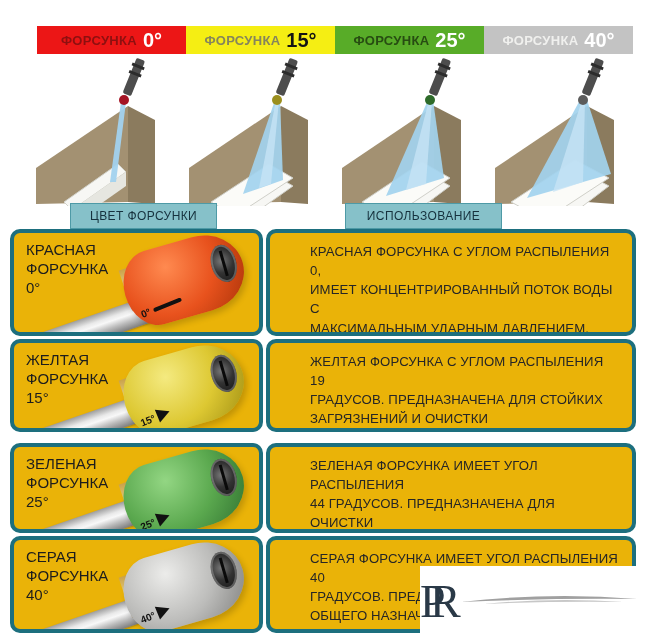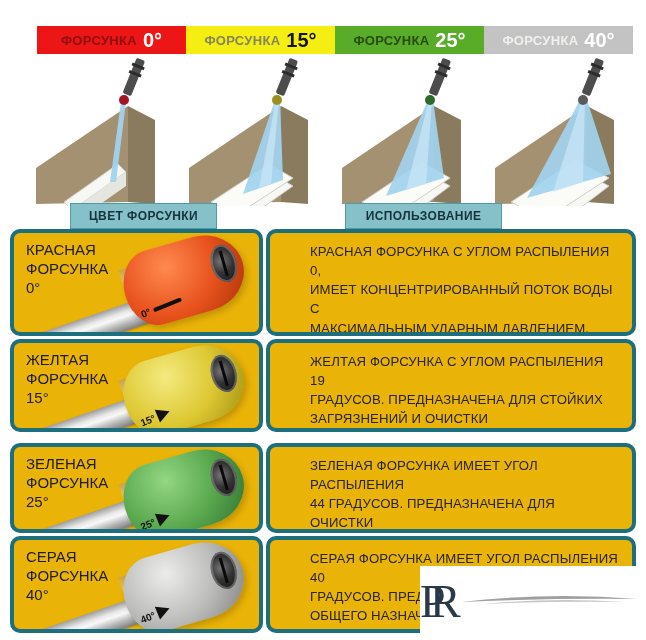--- a/index.html
+++ b/index.html
@@ -11,21 +11,21 @@
   .bar{width:149px;height:28px;display:flex;align-items:center;justify-content:center;gap:6px;}
   .bar-word{font-size:13px;font-weight:bold;letter-spacing:.3px;}
   .bar-angle{font-size:20px;font-weight:bold;line-height:1;}
 
   
   .panels{position:absolute;left:28px;top:56px;width:610px;height:150px;display:flex;gap:2px;}
   .panel{width:151px;height:150px;}
 
   
   .pill{position:absolute;top:203px;height:26px;display:flex;align-items:center;justify-content:center;
-        background:#86c1c9;border:1px solid #4e9aa6;color:#16323e;font-size:12px;font-weight:bold;
+        background:#86c1c9;border:1px solid #4e9aa6;color:#16323e;font-size:12px;font-weight:normal;
         letter-spacing:.4px;box-sizing:border-box;}
   .pill.color{left:70px;width:147px;}
   .pill.usage{left:345px;width:157px;}
 
   
   .cell{position:absolute;box-sizing:border-box;border:4px solid #1d6f7e;border-radius:10px;
         background:#eab308;overflow:hidden;padding-left:28px;}
   .cell.left{left:10px;width:253px;}
   .cell.right{left:266px;width:370px;}
   .r0{top:229px;height:107px;}

